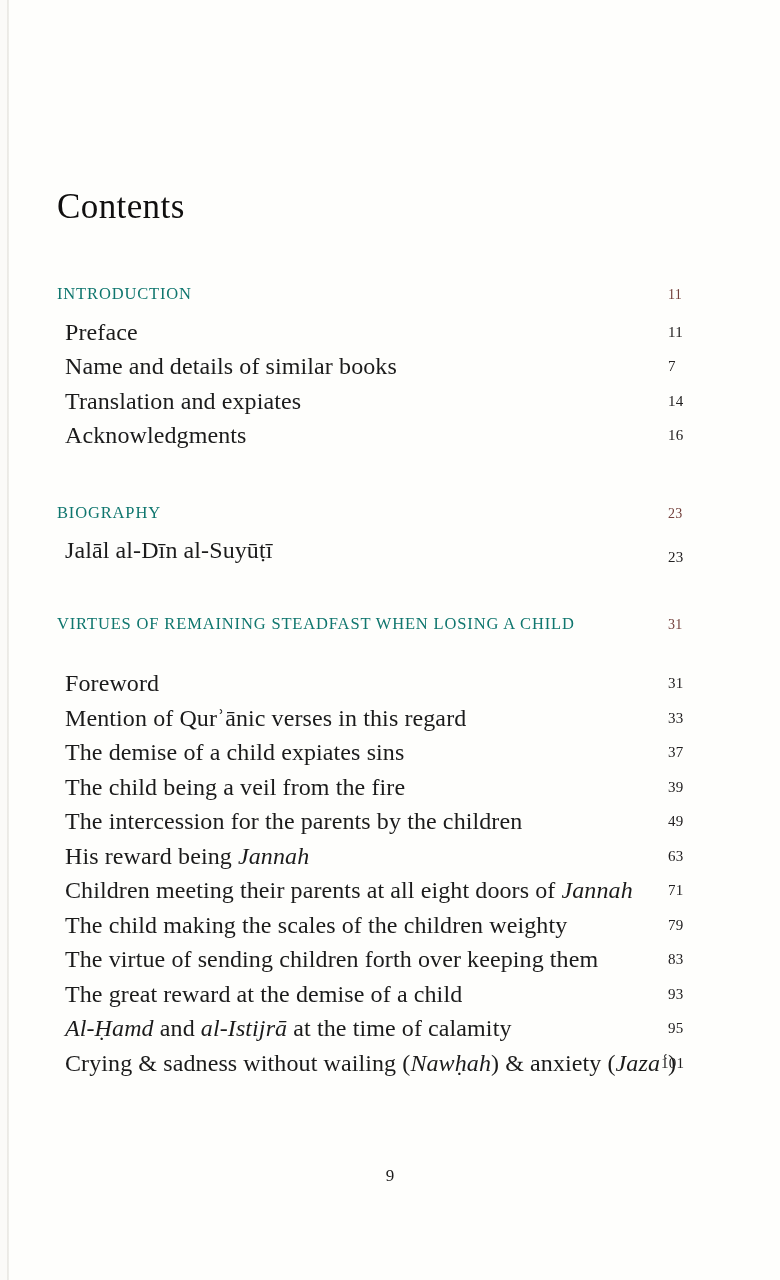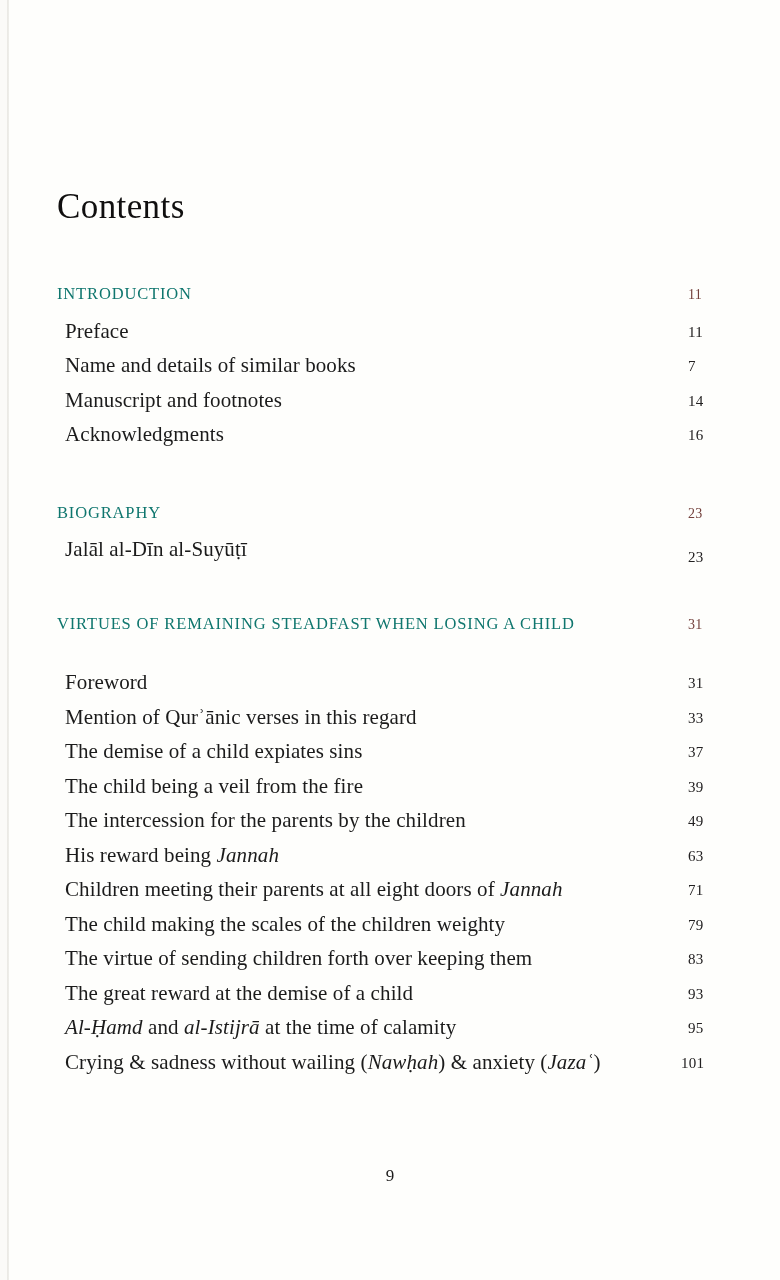--- a/index.html
+++ b/index.html
@@ -70,21 +70,20 @@
   .toc-row .label {
     position: absolute;
     left: 0;
     top: 0;
     white-space: nowrap;
   }
   .toc-row .pageno {
     position: absolute;
     top: 0;
     white-space: nowrap;
-    margin-left: 20px;
   }
 
   
   .row-section .label {
     left: 57px;
     font-size: 16.5px;
     letter-spacing: 0.85px;
     color: #0f766e;
     font-variant: small-caps;
     text-transform: uppercase;
@@ -93,21 +92,21 @@
     left: 668px;
     font-size: 14px;
     color: #73403c;
     letter-spacing: 0.3px;
     top: 3px;
   }
 
   
   .row-entry .label {
     left: 65px;
-    font-size: 21px;
+    font-size: 24px;
     color: #1b1b1b;
     letter-spacing: 0.1px;
   }
   .row-entry .pageno {
     left: 668px;
     font-size: 15px;
     color: #222021;
     letter-spacing: 0.3px;
     top: 5px;
   }
@@ -148,21 +147,21 @@
     </div>
     <div class="toc-row row-entry">
       <span class="label">Preface</span>
       <span class="pageno">11</span>
     </div>
     <div class="toc-row row-entry">
       <span class="label">Name and details of similar books</span>
       <span class="pageno">7</span>
     </div>
     <div class="toc-row row-entry">
-      <span class="label">Manuscript and footnotes</span>
+      <span class="label">Translation and expiates</span>
       <span class="pageno">14</span>
     </div>
     <div class="toc-row row-entry">
       <span class="label">Acknowledgments</span>
       <span class="pageno">16</span>
     </div>
 
     <div class="gap-lg"></div>
 
     <div class="toc-row row-section">

